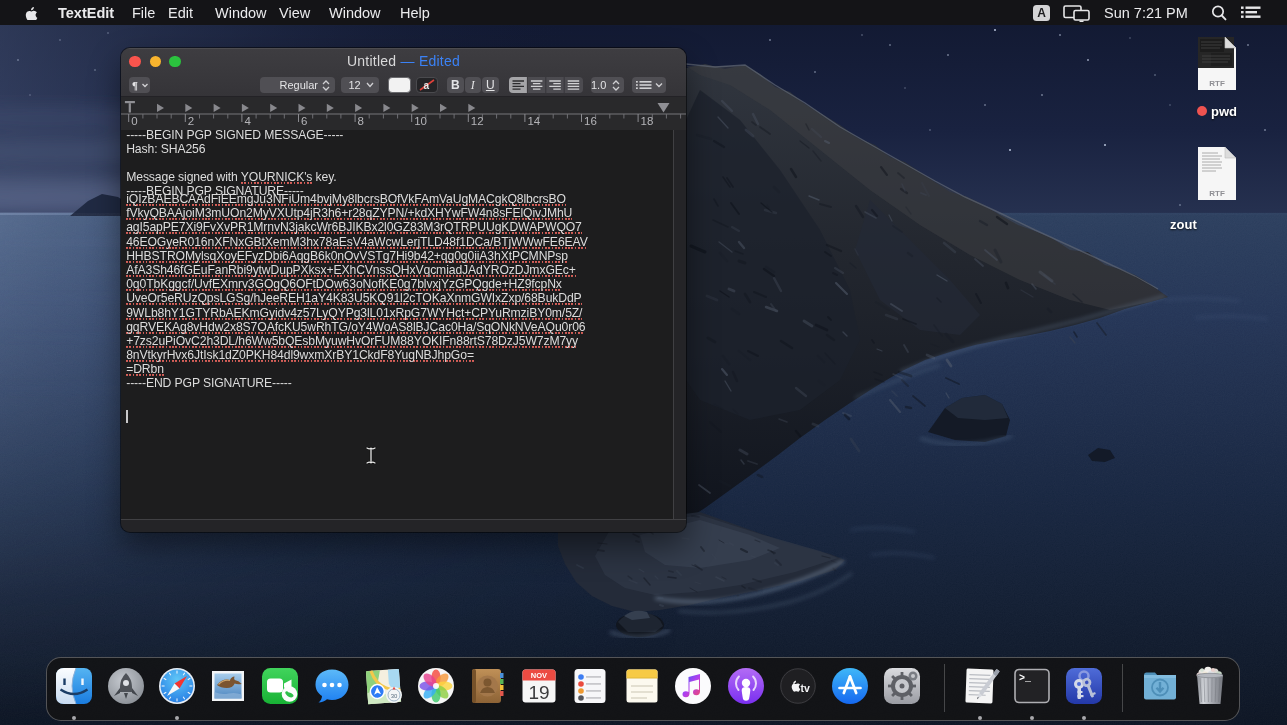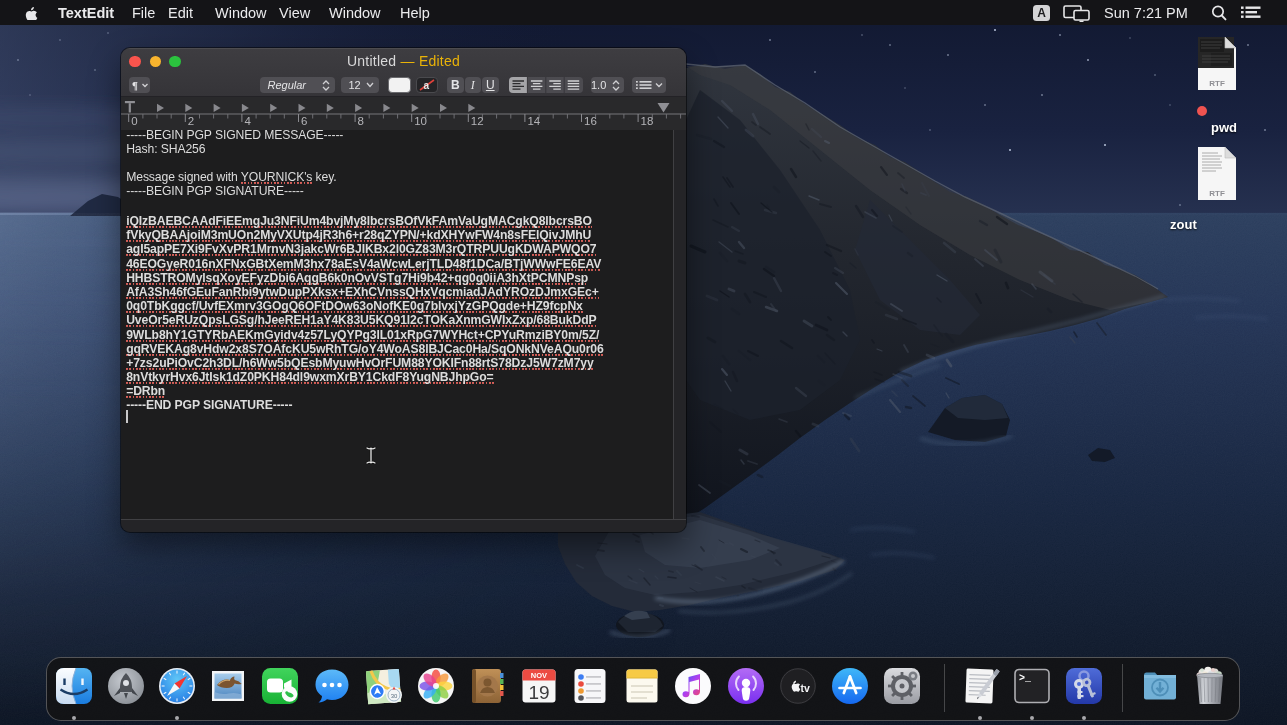--- a/index.html
+++ b/index.html
@@ -9,27 +9,27 @@
   
   #menubar { position:absolute; left:0; top:0; width:1287px; height:25px; background:#141417; color:#ebebed; font-size:14.5px; }
   .mi { position:absolute; top:3.5px; line-height:18px; white-space:nowrap; }
   
   #win { position:absolute; left:121px; top:48px; width:565px; height:484px; border-radius:9px;
          background:#1e1e1f; box-shadow:0 14px 32px rgba(0,0,0,.48), 0 0 0 1px rgba(0,0,0,.5);
          overflow:hidden; }
   #chrome { position:absolute; left:0; top:0; width:565px; height:49px; background:linear-gradient(#3e3d41,#353438); border-bottom:1px solid #232226; box-shadow:inset 0 1px 0 rgba(255,255,255,.08); }
   .tl { position:absolute; top:7.5px; width:11.5px; height:11.5px; border-radius:50%; }
   #wtitle { position:absolute; top:5px; left:0; width:565px; text-align:center; font-size:14px; letter-spacing:0.25px; color:#d9d9da; }
-  #wtitle .ed { color:#eab308; }
+  #wtitle .ed { color:#3b82f6; }
   .tbtn { position:absolute; top:29px; height:16px; background:#504f54; border-radius:4px; color:#e3e3e5; font-size:11px; line-height:16px; }
   #ruler { position:absolute; left:0; top:49px; width:565px; height:33px; }
   #textarea { position:absolute; left:0px; top:82px; width:551.5px; height:389px; background:#1d1d1e; }
   #textarea pre { position:absolute; left:0; font-family:"Liberation Sans", sans-serif; font-size:12.2px; line-height:14.18px; color:#dcdcdc; padding:0 0 0 5.2px; letter-spacing:-0.12px; }
   #t1 { top:-2.3px; }
-  #t2 { top:84px;font-weight:bold; }
+  #t2 { top:62px; }
   .sp { background-image: repeating-linear-gradient(90deg, rgba(225,99,92,.95) 0 1.6px, transparent 1.6px 3.3px);
         background-position: 0 100%; background-size: 100% 1.9px; background-repeat: no-repeat; }
   #rband { position:absolute; left:551.5px; top:82px; width:13.5px; height:389px; background:#242427; border-left:1px solid #404043; }
   #bband { position:absolute; left:0; top:471px; width:565px; height:13px; background:#242427; border-top:1px solid #404043; }
   #caret { position:absolute; left:5.2px; top:362px; width:1.5px; height:13px; background:#c8c8ca; }
   
   .dlabel { position:absolute; color:#fff; font-weight:bold; font-size:13px; text-shadow:0 1px 2px rgba(0,0,0,.8); }
   
   #dock { position:absolute; left:46px; top:657px; width:1194px; height:64px; border-radius:15px;
           background:rgba(19,19,21,.88); border:1px solid rgba(255,255,255,.28); }
@@ -465,21 +465,21 @@
       <line x1="6" y1="21" x2="34" y2="21"></line>
         <line x1="6" y1="24" x2="34" y2="24"></line>
         <line x1="6" y1="27" x2="32" y2="27"></line>
     </g>
     <path d="M29,2 L40,13 L29,13 Z" fill="#ffffff"></path>
     <path d="M29,2 L40,13 L29,13 Z" fill="#dcdcdc"></path>
     <path d="M29,2 L29,13 L40,13" fill="none" stroke="#bdbdbd" stroke-width="0.6"></path>
     <text x="21" y="51" font-size="8" font-weight="bold" fill="#8e8e93" text-anchor="middle" font-family="Liberation Sans">RTF</text>
   </svg>
   <div style="position:absolute;left:1197px;top:106px;width:10px;height:10px;border-radius:50%;background:#ef5350;"></div>
-  <div class="dlabel" style="left:1211px;top:120px;">pwd</div>
+  <div class="dlabel" style="left:1211px;top:104px;">pwd</div>
 
   <svg style="position:absolute;left:1196px;top:145px" width="42" height="57" viewBox="0 0 42 57">
     <path d="M2,2 L29,2 L40,13 L40,55 L2,55 Z" fill="#f6f6f6"></path>
     <g stroke="#9a9a9a" stroke-width="0.8">
       <line x1="6" y1="8" x2="22" y2="8"></line>
         <line x1="6" y1="11" x2="26" y2="11"></line>
       <line x1="6" y1="14" x2="24" y2="14"></line>
         <line x1="6" y1="17" x2="26" y2="17"></line>
       <line x1="6" y1="20" x2="25" y2="20"></line>
         <line x1="6" y1="23" x2="26" y2="23"></line>
@@ -507,21 +507,21 @@
         </svg>
     </div>
 
     <div class="tbtn" style="left:38px;width:94px;padding-left:8px;margin-top:31px;">Helvetica
       <svg style="position:absolute;right:5px;top:2.5px" width="8" height="11" viewBox="0 0 8 11">
           <path d="M1,4 L4,1 L7,4" stroke="#cfcfd2" stroke-width="1.3" fill="none"></path>
           <path d="M1,7 L4,10 L7,7" stroke="#cfcfd2" stroke-width="1.3" fill="none"></path>
         </svg>
     </div>
 
-    <div class="tbtn" style="left:138.5px;width:75px;padding-left:8px;font-style:italic;">Regular
+    <div class="tbtn" style="left:138.5px;width:75px;padding-left:20px;">Regular
       <svg style="position:absolute;right:5px;top:2.5px" width="8" height="11" viewBox="0 0 8 11">
           <path d="M1,4 L4,1 L7,4" stroke="#cfcfd2" stroke-width="1.3" fill="none"></path>
           <path d="M1,7 L4,10 L7,7" stroke="#cfcfd2" stroke-width="1.3" fill="none"></path>
         </svg>
     </div>
 
     <div class="tbtn" style="left:219.5px;width:38px;padding-left:8px;">12
       <svg style="position:absolute;right:5px;top:5px" width="8" height="6" viewBox="0 0 8 6">
           <path d="M1,1 L4,4.5 L7,1" stroke="#cfcfd2" stroke-width="1.3" fill="none"></path>
         </svg>

